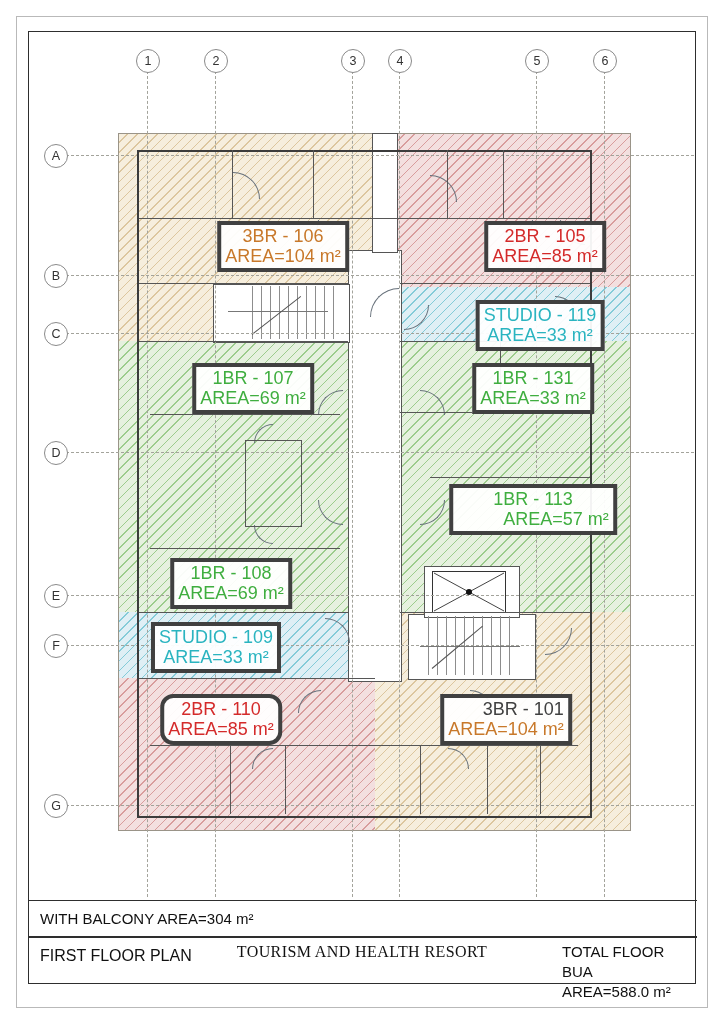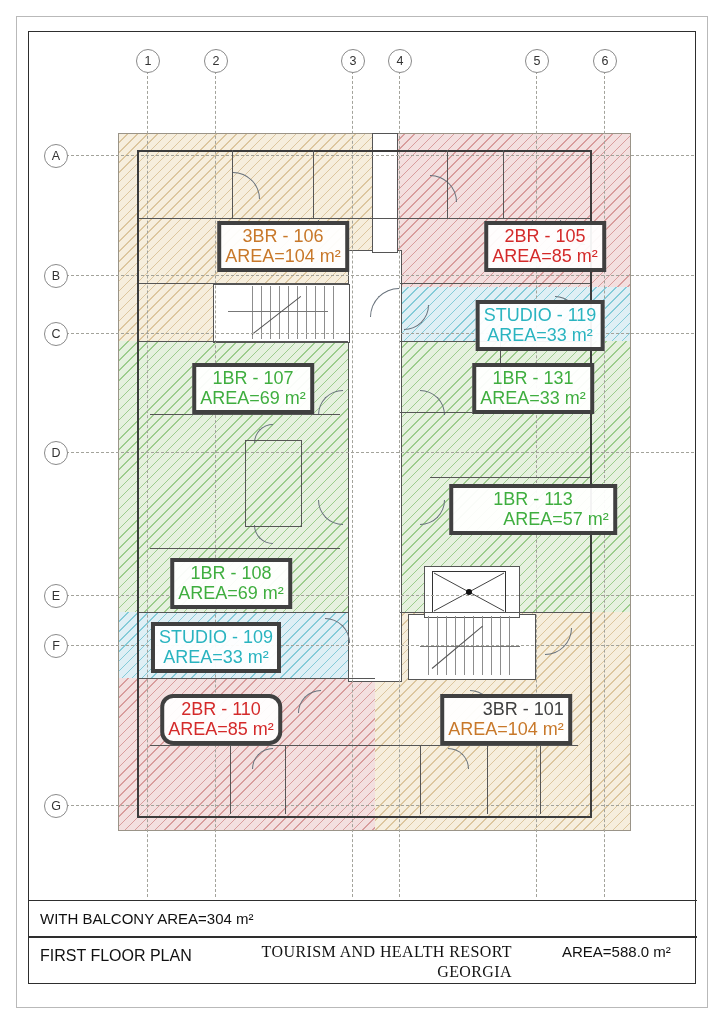--- a/index.html
+++ b/index.html
@@ -42,21 +42,21 @@
   
   .ulabel{z-index:40;transform:translateX(-50%);background:rgba(255,255,255,.94);
     border:4px solid #404040;padding:2px 4px;text-align:center;font-size:18px;
     line-height:19.5px;white-space:nowrap;}
   
   .tb-line{background:#2e2e2e;z-index:45;}
   .tb-text{z-index:46;}
   .tb-balcony{font-size:15px;color:#111;}
   .tb-plan{font-size:16px;color:#111;}
   .tb-center{font-family:"Liberation Serif",serif;font-size:16px;letter-spacing:.4px;
-    text-align:right;color:#111;line-height:20px;}
+    text-align:center;color:#111;line-height:20px;}
   .tb-right{font-size:15px;color:#111;line-height:20px;}
 </style>
 </head>
 <body>
 
 <div class="abs frame-outer"></div>
 <div class="abs frame-inner"></div>
 
 <div class="abs zone z-beige" style="left:118px;top:133px;width:257px;height:208px;"></div>
 <div class="abs zone z-pink" style="left:375px;top:133px;width:255px;height:154px;"></div>
@@ -236,17 +236,17 @@
   <div style="color: #404040; text-align: right;">3BR - 101</div>
   <div style="color: rgb(200, 120, 42);">AREA=104 m²</div>
 </div>
 
 <div class="abs tb-line" style="left:28px;top:900px;width:669px;height:1.2px;"></div>
 <div class="abs tb-text tb-balcony" style="left:40px;top:910px;">WITH BALCONY AREA=304 m²</div>
 <div class="abs tb-line" style="left:28px;top:936px;width:669px;height:2px;"></div>
 <div class="abs tb-text tb-plan" style="left:40px;top:947px;">FIRST FLOOR PLAN</div>
 <div class="abs tb-text tb-center" style="left:212px;top:942px;width:300px;">
   <div>TOURISM AND HEALTH RESORT</div>
-  <div>GEORGIA</div>
 </div>
 <div class="abs tb-text tb-right" style="left:562px;top:942px;width:135px;">
+  <div>TOTAL FLOOR BUA</div>
   <div>AREA=588.0 m²</div>
 </div>
 
 </body></html>

